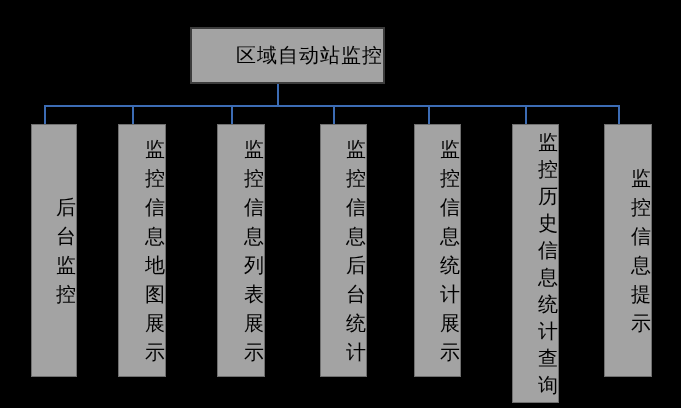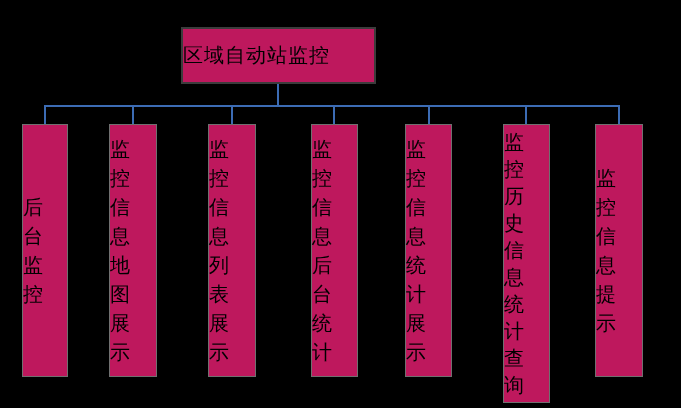--- a/index.html
+++ b/index.html
@@ -7,26 +7,27 @@
     width: 681px; height: 408px;
     background: #000000;
     position: relative;
     overflow: hidden;
     font-family: "Liberation Serif", "DejaVu Serif", serif;
   }
   .stage { position: absolute; left: 0; top: 0; width: 681px; height: 408px; }
 
   .node {
     position: absolute;
-    background: #be185d;
+    background: #a3a3a3;
     color: #000000;
     box-sizing: border-box;
     display: flex;
     align-items: center;
-    justify-content: flex-start;
+    justify-content: flex-end;
+    margin-left: 9px;
   }
   .root-node {
     left: 181px; top: 27px; width: 195px; height: 57px;
     border: 2px solid #3c3c3c;
     font-size: 20px;
     letter-spacing: 1px;
     white-space: nowrap;
   }
   .child-node {
     top: 124px; height: 253px;

